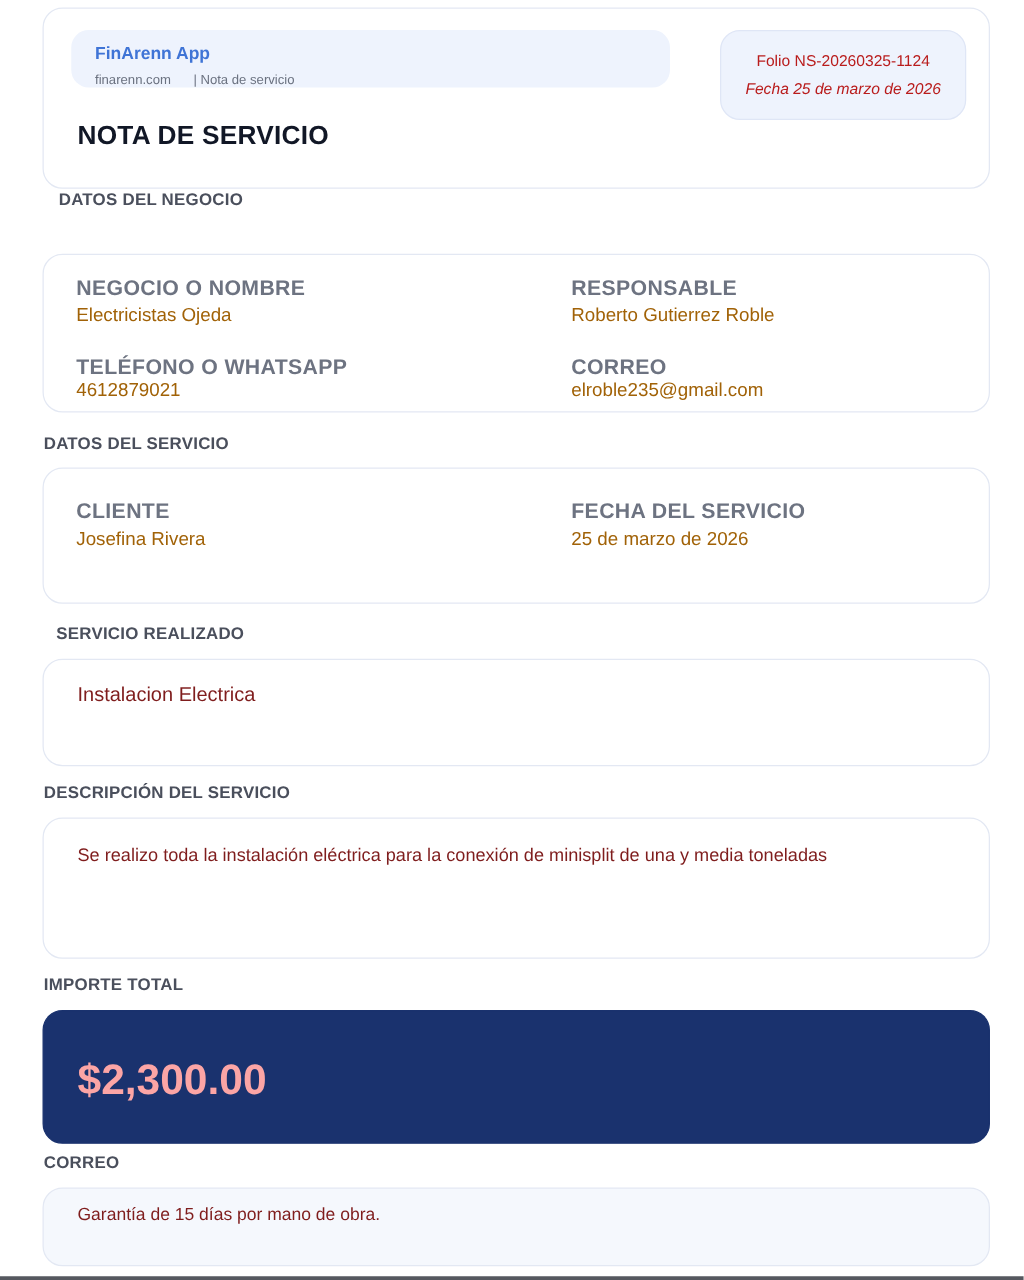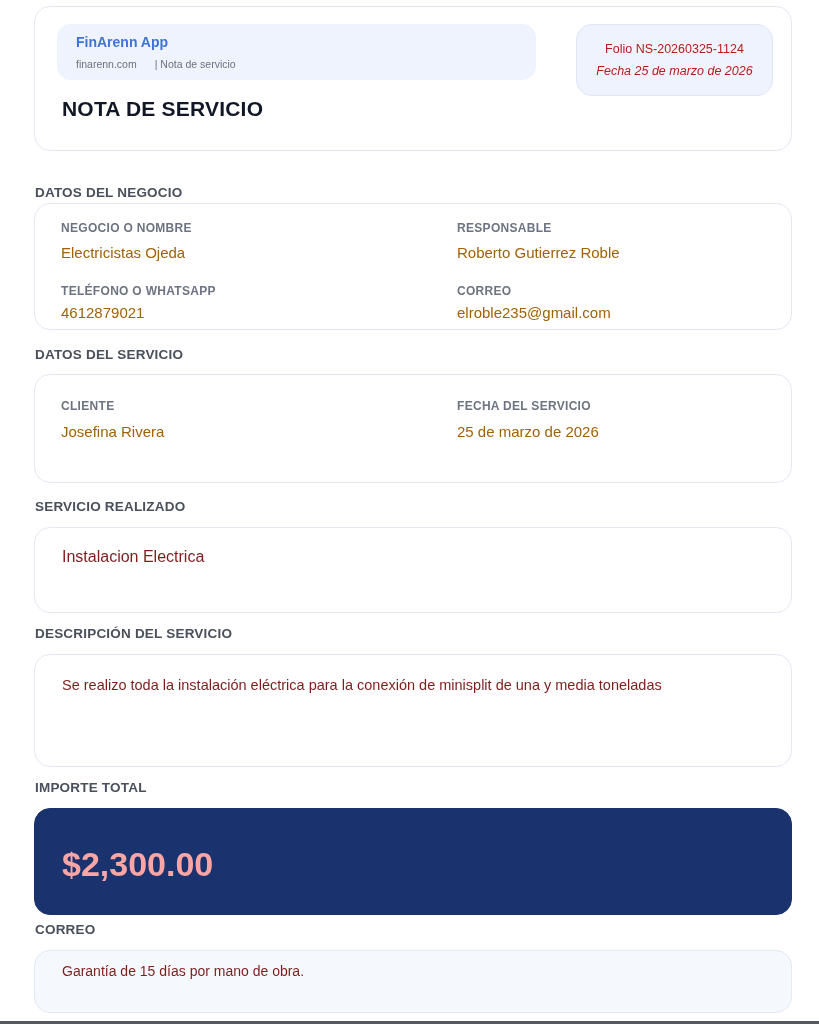--- a/index.html
+++ b/index.html
@@ -9,21 +9,21 @@
     .page { position: absolute; left: 0; top: 0; width: 819px; height: 1021px; }
 
     .card {
       position: absolute; left: 34px; width: 758px;
       border: 1px solid #e3e8f3; border-radius: 16px; background: #ffffff;
     }
 
     
     .header-card { top: 6px; height: 145px; }
     .brand-box {
-      position: absolute; left: 22px; top: 17px; width: 479px; height: 56px;
+      position: absolute; left: 22px; top: 17px; width: 479px; height: 46px;
       background: #eef3fd; border-radius: 14px;
     }
     .brand-name {
       position: absolute; left: 19px; top: 10px;
       font-size: 14px; font-weight: bold; color: #3f74d6;
     }
     .brand-sub {
       position: absolute; left: 19px; top: 34px;
       font-size: 10.5px; color: #6b7280; white-space: pre;
     }
@@ -39,21 +39,21 @@
     }
     .folio-box .line1 { position: absolute; left: 0; right: 0; top: 17px; }
     .folio-box .line2 { position: absolute; left: 0; right: 0; top: 39px; font-style: italic; }
 
     .section-title {
       position: absolute; left: 35px;
       font-size: 13.5px; font-weight: bold; color: #4a4f5c; letter-spacing: 0.2px;
     }
 
     .field-label {
-      position: absolute; font-size: 12px; font-weight: bold; color: #6d7381; letter-spacing: 0.3px;
+      position: absolute; font-size: 17px; font-weight: bold; color: #6d7381; letter-spacing: 0.3px;
     }
     .field-value {
       position: absolute; font-size: 15px; color: #a16207; text-align: center;
     }
 
     .negocio-card { top: 203px; height: 127px; }
     .servicio-card { top: 374px; height: 109px; }
     .realizado-card { top: 527px; height: 86px; }
     .descripcion-card { top: 654px; height: 113px; }
     .total-card {
@@ -82,41 +82,41 @@
       <div class="brand-name">FinArenn App</div>
       <div class="brand-sub"><span>finarenn.com</span><span class="sep">| Nota de servicio</span></div>
     </div>
     <div class="doc-title">NOTA DE SERVICIO</div>
     <div class="folio-box">
       <div class="line1">Folio NS-20260325-1124</div>
       <div class="line2">Fecha 25 de marzo de 2026</div>
     </div>
   </div>
 
-  <div class="section-title" style="top:185px;">DATOS DEL NEGOCIO</div>
+  <div class="section-title" style="top:152px;margin-left:12px;">DATOS DEL NEGOCIO</div>
   <div class="card negocio-card">
     <div class="field-label" style="left:26px; top:17px;">NEGOCIO O NOMBRE</div>
     <div class="field-value" style="left:26px; top:40px;">Electricistas Ojeda</div>
     <div class="field-label" style="left:422px; top:17px;">RESPONSABLE</div>
     <div class="field-value" style="left:422px; top:40px;">Roberto Gutierrez Roble</div>
     <div class="field-label" style="left:26px; top:80px;">TELÉFONO O WHATSAPP</div>
     <div class="field-value" style="left:26px; top:100px;">4612879021</div>
     <div class="field-label" style="left:422px; top:80px;">CORREO</div>
     <div class="field-value" style="left:422px; top:100px;">elroble235@gmail.com</div>
   </div>
 
   <div class="section-title" style="top:347px;">DATOS DEL SERVICIO</div>
   <div class="card servicio-card">
     <div class="field-label" style="left:26px; top:24px;">CLIENTE</div>
     <div class="field-value" style="left:26px; top:48px;">Josefina Rivera</div>
     <div class="field-label" style="left:422px; top:24px;">FECHA DEL SERVICIO</div>
     <div class="field-value" style="left:422px; top:48px;">25 de marzo de 2026</div>
   </div>
 
-  <div class="section-title" style="top:499px;">SERVICIO REALIZADO</div>
+  <div class="section-title" style="top:499px;margin-left:10px;">SERVICIO REALIZADO</div>
   <div class="card realizado-card">
     <div class="body-text" style="top:20px; font-size:16px;">Instalacion Electrica</div>
   </div>
 
   <div class="section-title" style="top:626px;">DESCRIPCIÓN DEL SERVICIO</div>
   <div class="card descripcion-card">
     <div class="body-text" style="top:22px; font-size:14.5px;">Se realizo toda la instalación eléctrica para la conexión de minisplit de una y media toneladas</div>
   </div>
 
   <div class="section-title" style="top:780px;">IMPORTE TOTAL</div>

